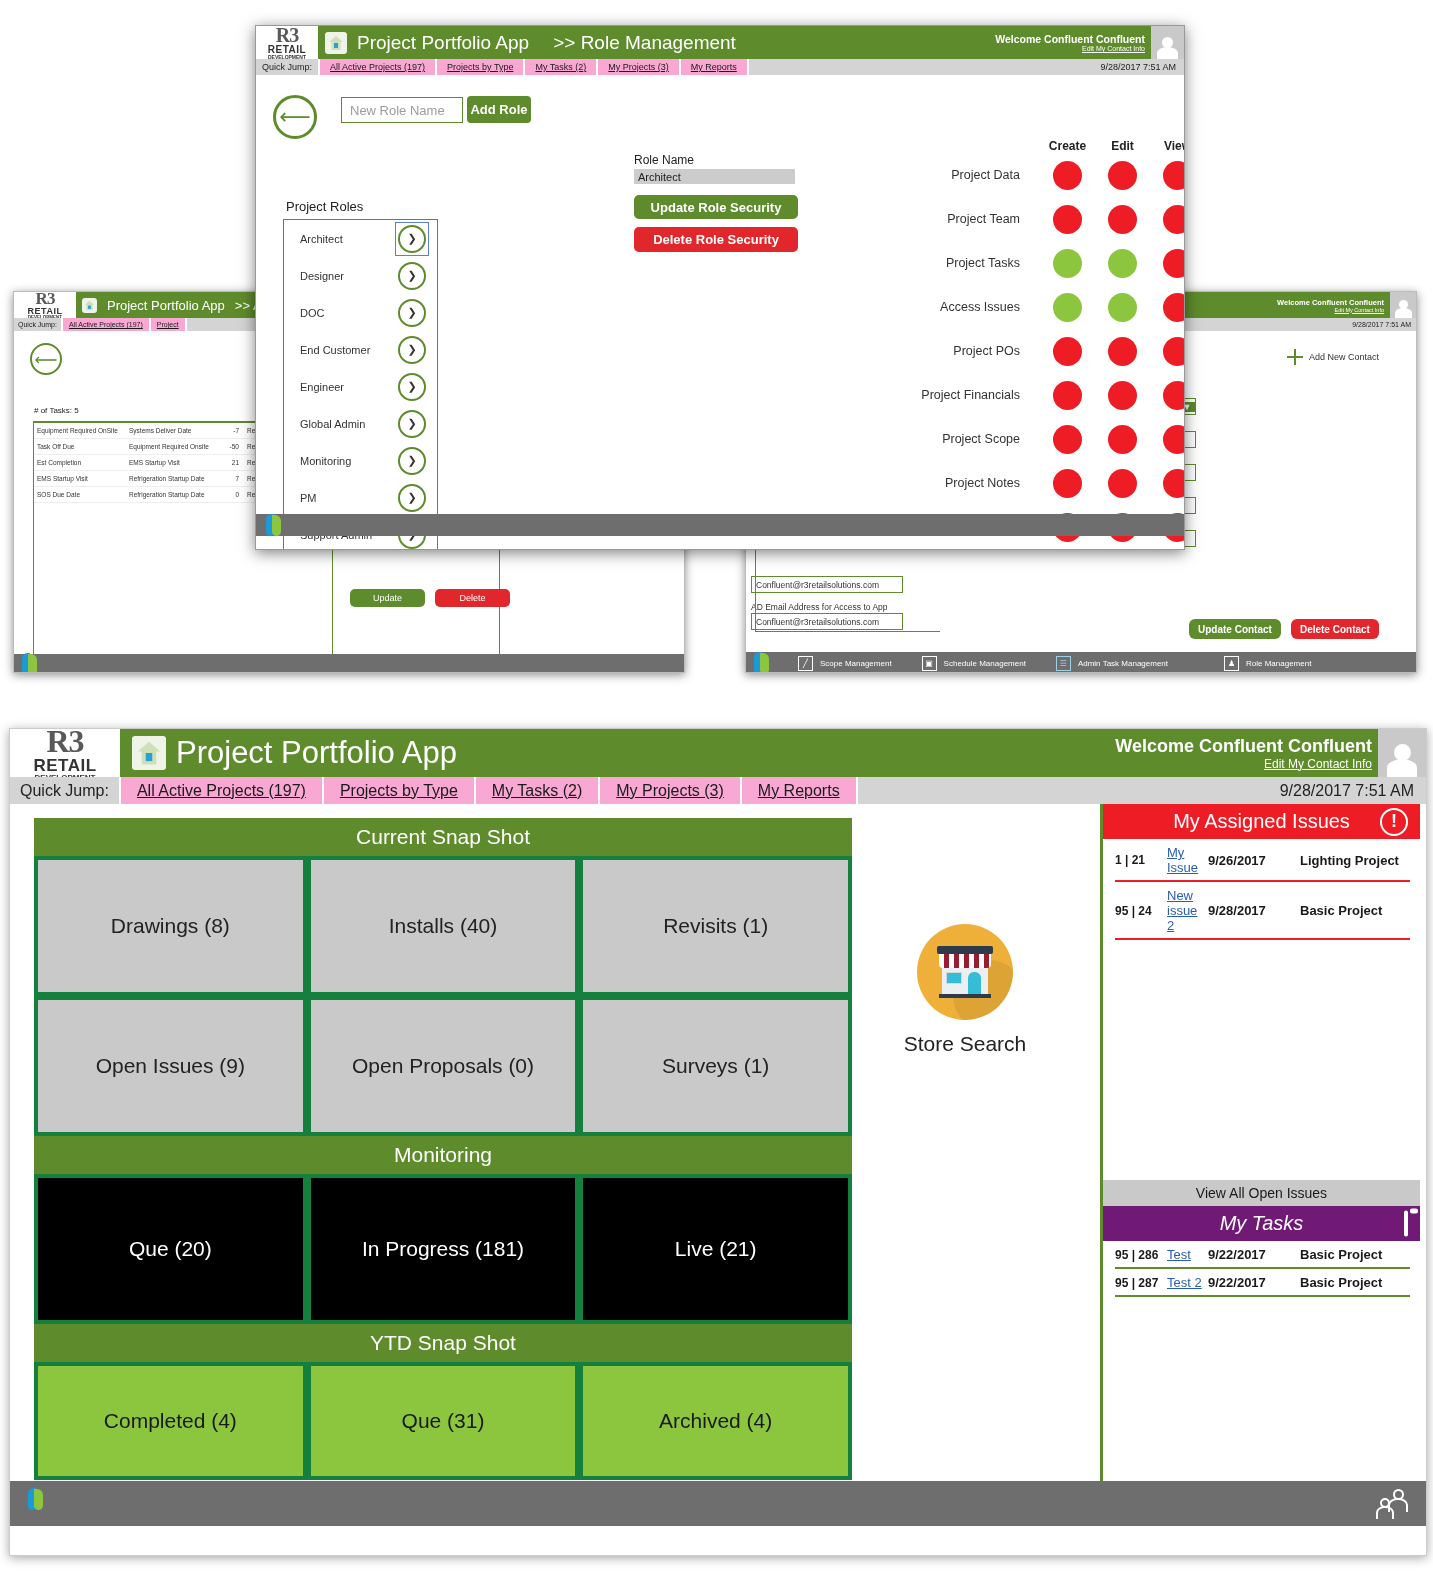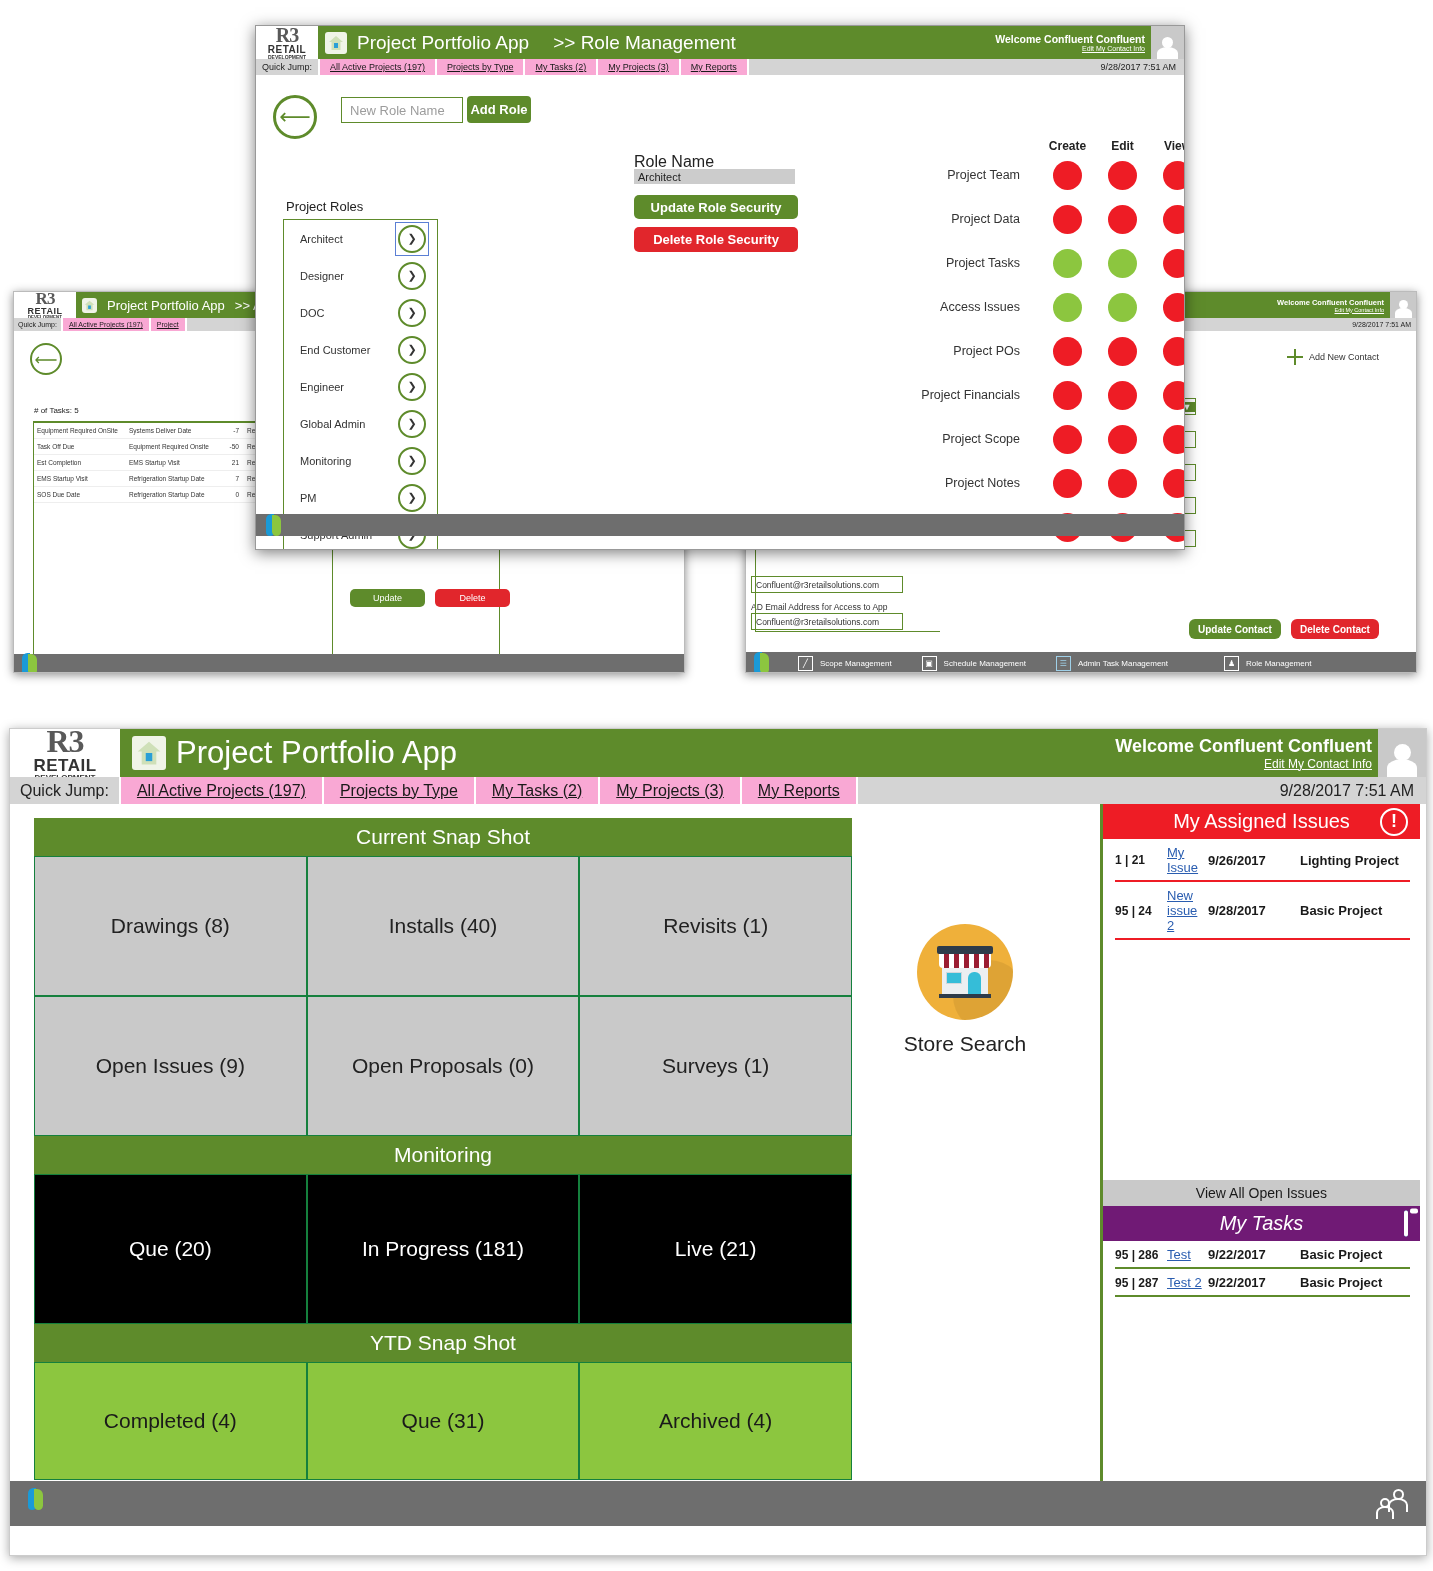--- a/index.html
+++ b/index.html
@@ -167,21 +167,21 @@
     font-size: 13px; border-radius: 4px; }
   .mw-proles-lbl { position:absolute; left: 30px; top: 124px; font-size: 13px; color:#222; }
   .mw-roles { position:absolute; left: 27px; top: 144px; width: 155px; height: 352px;
     border: 1px solid #5e8b2b; }
   .role-row { display:flex; align-items:center; justify-content: space-between;
     height: 37px; padding: 0 8px 0 16px; }
   .role-row span { font-size: 11px; color:#333; }
   .role-arrow { width: 28px; height: 28px; font-size: 14px; border-width: 2.5px; }
   .role-arrow-wrap { padding: 2px; border: 1px solid transparent; }
   .role-arrow-wrap.sel { border: 1px solid #5b7fd4; }
-  .mw-rolename-lbl { position:absolute; left: 378px; top: 78px; font-size: 16px; color:#222; }
+  .mw-rolename-lbl { position:absolute; left: 378px; top: 78px; font-size: 12px; color:#222; }
   .mw-rolename { position:absolute; left: 378px; top: 94px; width: 161px; height: 15px;
     background:#cccccc; font-size: 11px; color:#222; display:flex; align-items:center;
     padding-left: 4px; }
   .mw-upd { position:absolute; left: 378px; top: 120px; width: 164px; height: 24px;
     font-size: 13px; border-radius: 5px; }
   .mw-del { position:absolute; left: 378px; top: 152px; width: 164px; height: 25px;
     font-size: 13px; border-radius: 5px; }
   .matrix { position:absolute; left: 564px; top: 64px; }
   .mtx-head { display:flex; margin-left: 220px; }
   .mtx-head div { width: 55px; text-align:center; font-size: 12px; color:#222;
@@ -216,21 +216,21 @@
   #dash .qj-label { padding: 0 10px; }
   #dash .qj-tab { padding: 0 16px; }
   #dash .qj-spacer { padding-right: 12px; }
   .dash-body { position:relative; height: 722px; background: #fff; display:flex; }
   .dash-main { width: 1090px; position:relative; padding: 14px 0 0 24px; }
   .tile-group { width: 818px; }
   .grp-head { background:#5e8b2b; color:#fff; text-align:center; font-size: 21px;
     padding: 7px 0; }
   .tiles { display:flex; }
   .tile { flex:1; display:flex; align-items:center; justify-content:center;
-    font-size: 21px; color:#222; height: 140px; border: 1px solid #15803d; }
+    font-size: 21px; color:#222; height: 140px; border: 4px solid #15803d; }
   .tile.grey { background:#c9c9c9; }
   .tile.black { background:#000; color:#fff; height: 150px; }
   .tile.green { background:#8cc63f; color:#1a1a1a; height: 118px; }
   .store-search { position:absolute; left: 880px; top: 120px; width: 150px;
      text-align:center; }
   .store-circle { width: 96px; height: 96px; border-radius:50%; background:#efb03a;
      margin: 0 auto; position:relative; overflow:hidden; }
   .store-shadow { position:absolute; right:-12px; bottom:-12px; width:72px; height:72px;
      background: rgba(0,0,0,.07); border-radius:50%; }
   .store-bldg { position:absolute; left: 20px; top: 22px; width: 56px; height: 52px; }
@@ -549,34 +549,34 @@
 
     <div class="matrix">
       <div class="mtx-head">
         <div>Create</div>
         <div>Edit</div>
         <div>View</div>
 
       </div>
 
       <div class="mtx-row">
+        <div class="lbl">Project Data</div>
+        <div class="cell">
+            <span class="dot r"></span>
+          </div>
+        <div class="cell">
+            <span class="dot r"></span>
+          </div>
+        <div class="cell">
+            <span class="dot r"></span>
+          </div>
+
+      </div>
+      <div class="mtx-row">
         <div class="lbl">Project Team</div>
-        <div class="cell">
-            <span class="dot r"></span>
-          </div>
-        <div class="cell">
-            <span class="dot r"></span>
-          </div>
-        <div class="cell">
-            <span class="dot r"></span>
-          </div>
-
-      </div>
-      <div class="mtx-row">
-        <div class="lbl">Project Data</div>
         <div class="cell">
             <span class="dot r"></span>
           </div>
         <div class="cell">
             <span class="dot r"></span>
           </div>
         <div class="cell">
             <span class="dot r"></span>
           </div>
 

